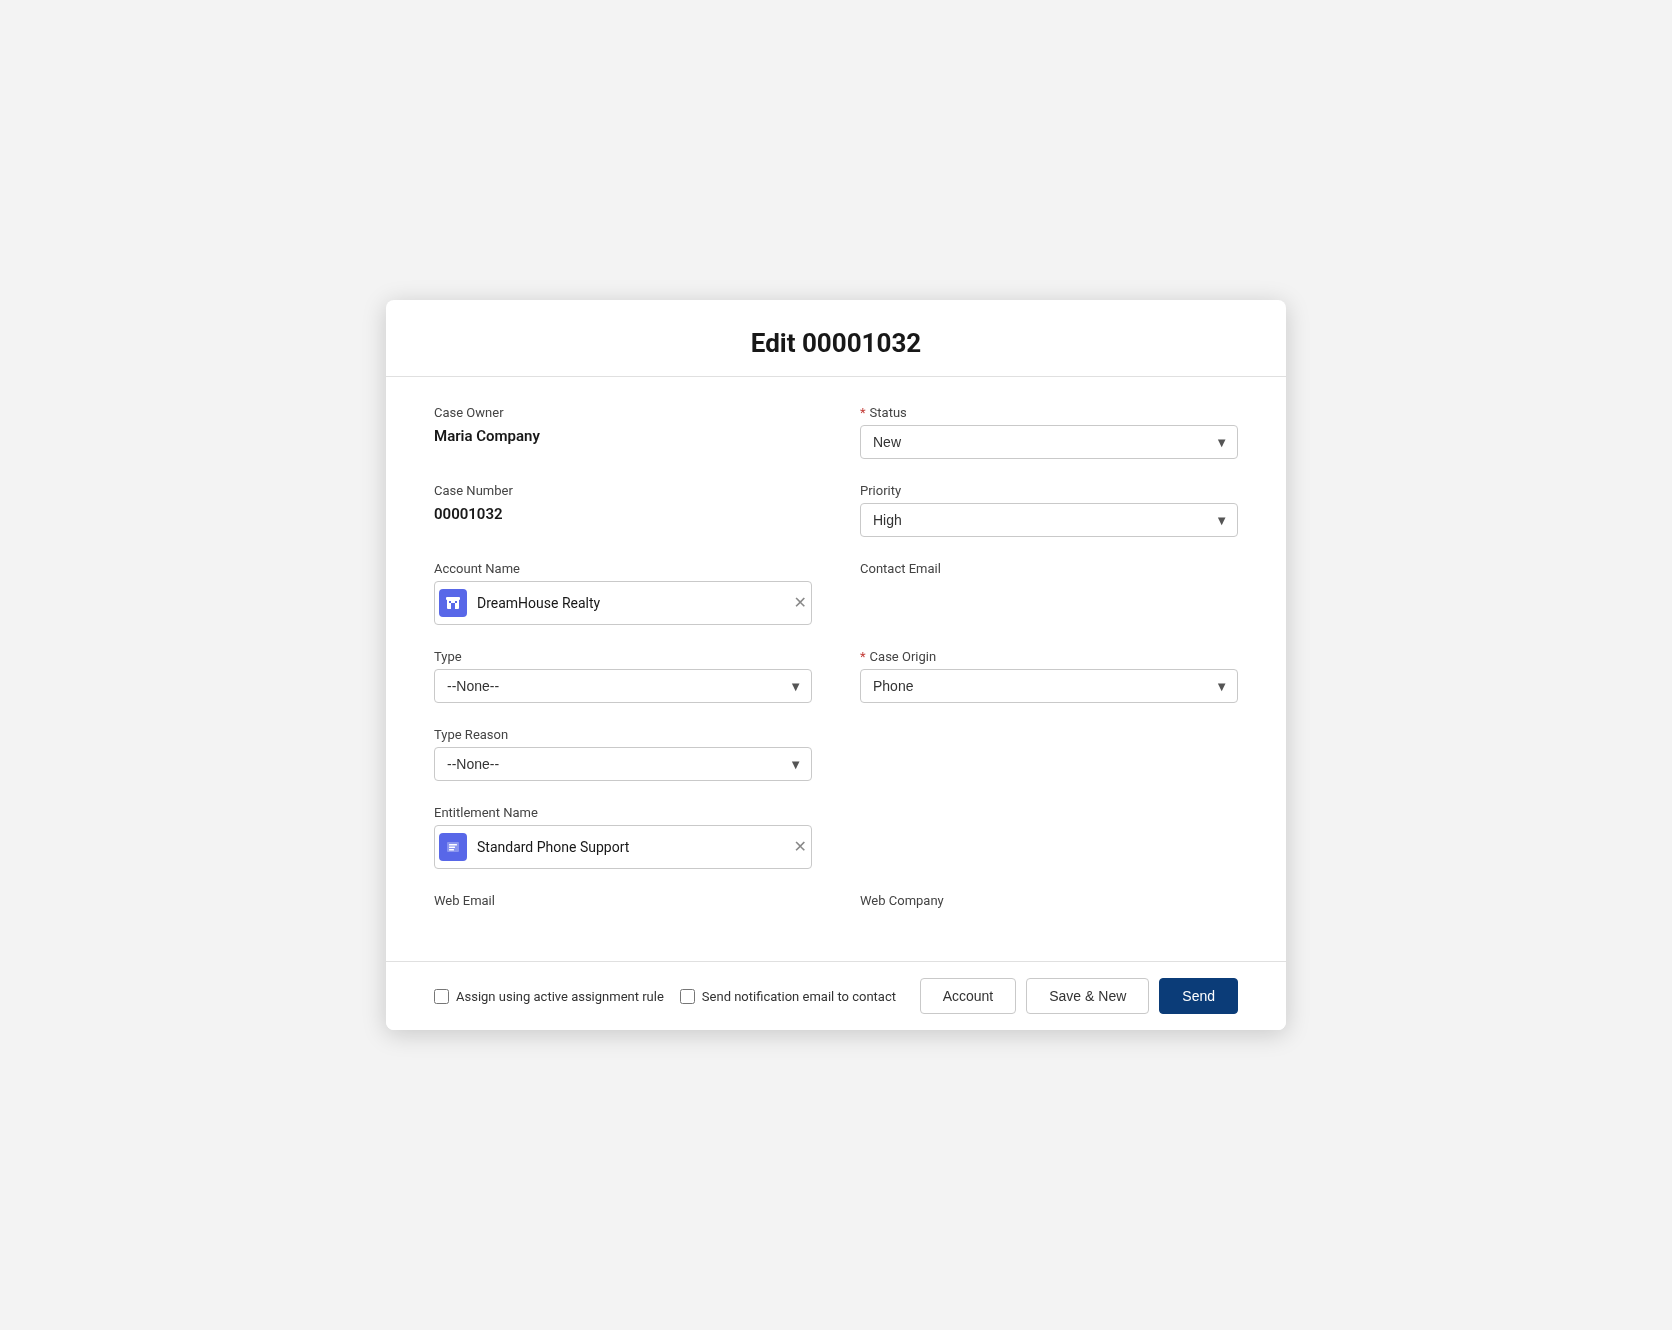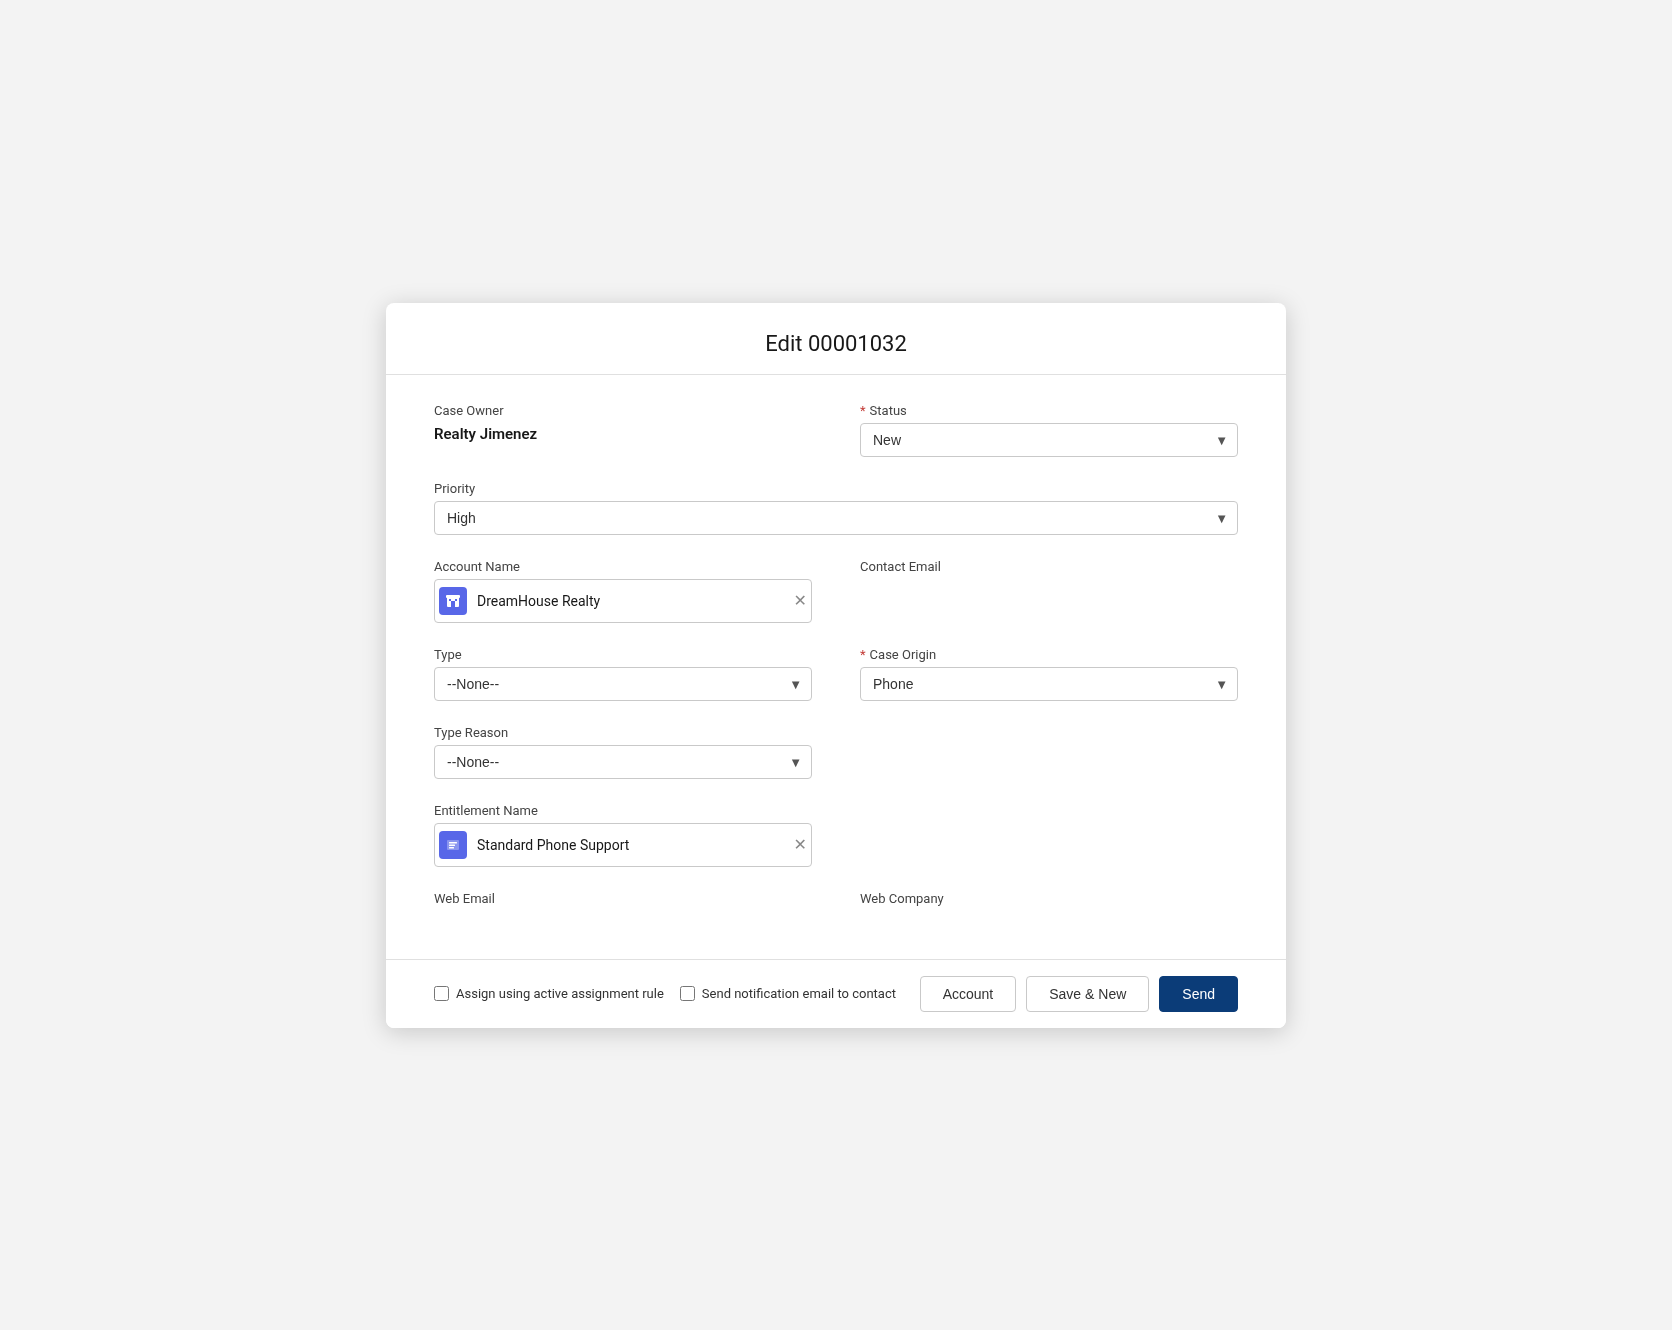--- a/index.html
+++ b/index.html
@@ -18,22 +18,22 @@
       width: 900px;
       max-width: 98vw;
       overflow: hidden;
     }
     .modal-header {
       padding: 28px 0 18px 0;
       text-align: center;
       border-bottom: 1px solid #e0e0e0;
     }
     .modal-header h1 {
-      font-size: 22px;
-      font-weight: 400;
+      font-size: 26px;
+      font-weight: 700;
       color: #181818;
     }
     .modal-body {
       padding: 28px 48px 24px 48px;
       overflow-y: auto;
       max-height: 72vh;
     }
     .form-row {
       display: flex;
       gap: 48px;
@@ -208,40 +208,44 @@
 
 <div class="modal">
   <div class="modal-header">
     <h1>Edit 00001032</h1>
   </div>
   <div class="modal-body">
 
     <div class="form-row">
       <div class="form-col">
         <div class="field-label">Case Owner</div>
-        <div class="field-value">Realty Jimenez</div>
+        <div class="field-value">Maria Company</div>
       </div>
       <div class="form-col">
         <div class="field-label">
           <span class="required">*</span>
           <span>Status</span>
         </div>
         <div class="select-wrap">
           <select>
             <option>New</option>
             <option>Working</option>
             <option>Escalated</option>
             <option>Closed</option>
           </select>
           <span class="select-arrow">▼</span>
         </div>
       </div>
     </div>
 
     <div class="form-row">
+      <div class="form-col">
+        <div class="field-label">Case Number</div>
+        <div class="field-value">00001032</div>
+      </div>
       <div class="form-col">
         <div class="field-label">Priority</div>
         <div class="select-wrap">
           <select>
             <option>High</option>
             <option>Medium</option>
             <option>Low</option>
           </select>
           <span class="select-arrow">▼</span>
         </div>

